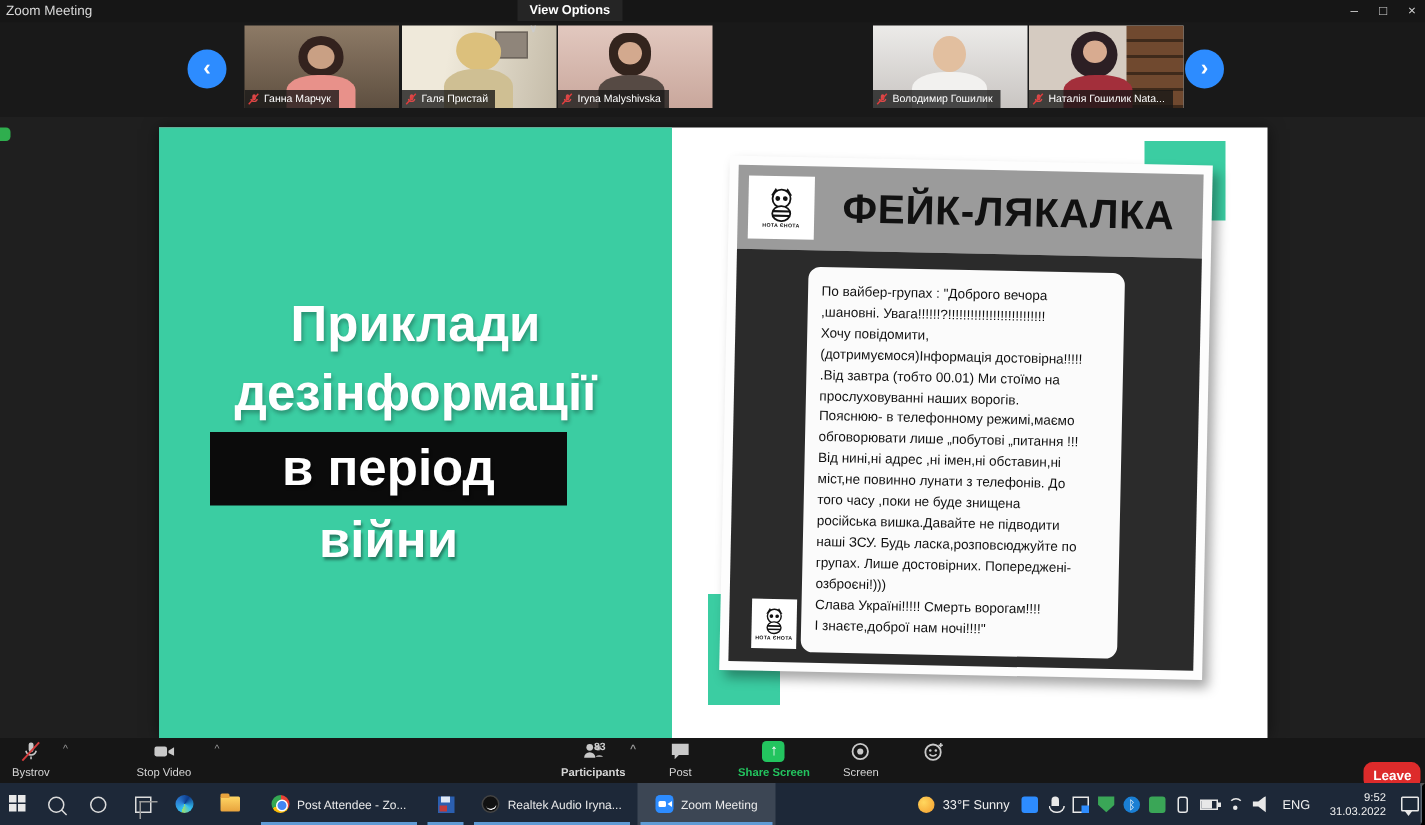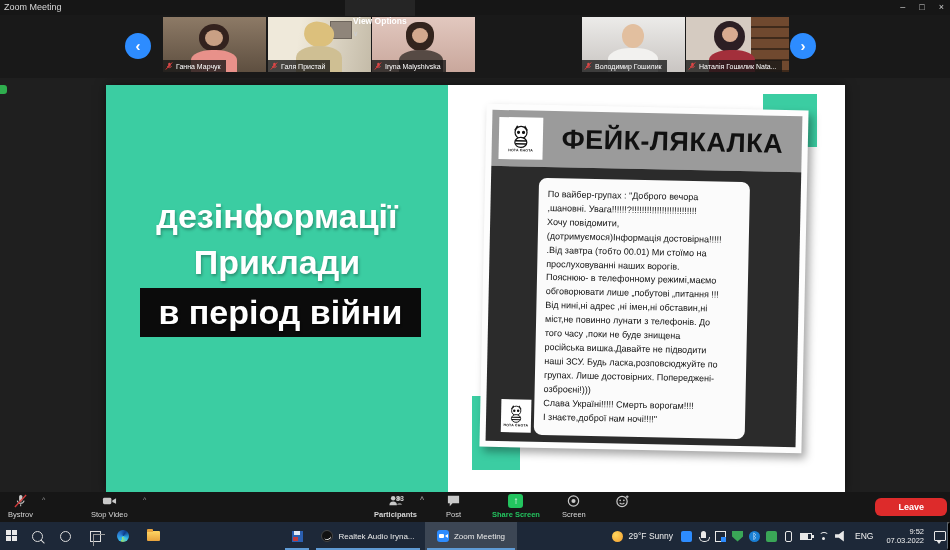--- a/index.html
+++ b/index.html
@@ -5,21 +5,21 @@
   * { box-sizing: border-box; margin: 0; padding: 0; }
   html,body { width:950px; height:550px; background:#000; }
   body { font-family:"Liberation Sans", sans-serif; }
   #screen { position:relative; width:950px; height:550px; overflow:hidden; background:#1f1f1f; }
 
   
   .titlebar { position:absolute; left:0; top:0; width:950px; height:15px; background:#161616; z-index:30; }
   .app-title { position:absolute; left:4px; top:2px; font-size:9px; color:#d8d8d8; }
   .banner { position:absolute; left:345px; top:0; height:14px; display:flex; z-index:31; }
   .banner-green { background:#2dbe4e; color:#0c2d12; font-size:8.5px; font-weight:bold; padding:2px 8px 0 8px; }
-  .view-options { background:#252525; color:#fff; font-size:8.5px; font-weight:bold; padding:16px 8px 0 8px; border:none; display:flex; gap:4px; align-items:flex-start; cursor:pointer; font-family:"Liberation Sans",sans-serif;flex-direction:column; }
+  .view-options { background:#252525; color:#fff; font-size:8.5px; font-weight:bold; padding:1px 8px 0 8px; border:none; display:flex; gap:4px; align-items:flex-start; cursor:pointer; font-family:"Liberation Sans",sans-serif;flex-direction:column; }
   .view-options .chev { font-size:7px; color:#ccc; }
   .wincontrols { position:absolute; right:2px; top:0; display:flex; gap:14px; padding-right:4px; }
   .winbtn { color:#cfcfcf; background:none; border:none; font-size:9px; line-height:14px; cursor:pointer; }
 
   
   .strip { position:absolute; left:0; top:15px; width:950px; height:63px; background:#191919; z-index:20; }
   .navbtn { position:absolute; top:18px; width:26px; height:26px; border-radius:50%; background:#2d8cff; color:#fff; border:none; font-size:15px; font-weight:bold; line-height:24px; text-align:center; cursor:pointer; z-index:22; }
   .navbtn.left { left:125px; }
   .navbtn.right { left:790px; }
   .tile { position:absolute; top:2px; width:103px; height:55px; overflow:hidden; background:#333; }
@@ -48,21 +48,21 @@
   .t6 .torso { left:23px; top:33px; width:46px; height:22px; background:#a32f3b; border-radius:45% 45% 0 0; }
   .nametag { position:absolute; left:0; bottom:0; max-width:100%; background:rgba(22,22,22,.78); color:#fff; font-size:7px; padding:2px 5px 2px 2px; display:flex; gap:3px; align-items:center; white-space:nowrap; overflow:hidden; }
   .micoff { flex:0 0 auto; width:8px; height:8px; }
 
   
   .main { position:absolute; left:0; top:78px; width:950px; height:414px; background:#1f1f1f; }
   .side-indicator { position:absolute; left:0; top:7px; width:7px; height:9px; background:#2fae4e; border-radius:0 3px 3px 0; }
   .slide { position:absolute; left:106px; top:7px; width:739px; height:407px; background:#fff; box-shadow:0 0 10px rgba(0,0,0,.5); }
   .slide-teal { position:absolute; left:0; top:0; width:342px; height:100%; background:#3bcda2; }
   .slide-title { position:absolute; left:0; top:108px; width:342px; text-align:center; color:#fff; font-weight:bold; font-size:34px; line-height:46px; text-shadow:1px 2px 3px rgba(0,0,0,.3); }
-  .black-box { position:absolute; left:34px; top:203px; width:281px; height:49px; background:#0b0b0b; color:#fff; font-weight:bold; font-size:34px; text-align:center; line-height:48px; text-shadow:1px 2px 2px rgba(0,0,0,.4); }
+  .black-box { position:absolute; left:34px; top:203px; width:238px; height:49px; background:#0b0b0b; color:#fff; font-weight:bold; font-size:34px; text-align:center; line-height:48px; text-shadow:1px 2px 2px rgba(0,0,0,.4); }
   .deco { position:absolute; background:#3bcda2; }
   .sq-tr { left:657px; top:9px; width:54px; height:53px; }
   .sq-bl { left:366px; top:311px; width:48px; height:74px; }
 
   .card { position:absolute; left:377px; top:22px; width:322px; height:343px; background:#fdfdfd; padding:6px; transform:rotate(1.2deg); box-shadow:4px 5px 8px rgba(0,0,0,.35); }
   .card-header { position:relative; width:100%; height:56px; background:#9b9b9b; display:flex; align-items:center; }
   .logo-box { background:#fff; width:44px; height:42px; margin-left:7px; display:flex; flex-direction:column; align-items:center; justify-content:center; flex:0 0 auto; }
   .logo-box.small { width:30px; height:33px; margin:0; }
   .logo-text { font-size:3.5px; color:#111; font-weight:bold; letter-spacing:.2px; }
   .card-title { flex:1; text-align:center; color:#111; font-weight:bold; font-size:27px; letter-spacing:.5px; }
@@ -72,21 +72,21 @@
 
   
   .toolbar { position:absolute; left:0; top:492px; width:950px; height:30px; background:#161616; z-index:30; }
   .tb-item { position:absolute; top:2px; display:flex; flex-direction:column; align-items:center; background:none; border:none; cursor:pointer; color:#d6d6d6; }
   .tb-label { font-size:7.5px; color:#d6d6d6; margin-top:2px; white-space:nowrap; }
   .tb-caret { position:absolute; font-size:7px; color:#9a9a9a; top:2px; }
   .tb-icn { width:15px; height:14px; display:block; }
   .share-icn { width:15px; height:14px; background:#23c45f; border-radius:3px; color:#fff; font-size:10px; line-height:14px; text-align:center; }
   .share .tb-label { color:#23c45f;font-weight:bold; }
   .count { position:absolute; top:1px; left:22px; font-size:7px; color:#cfcfcf; }
-  .leave-btn { position:absolute; right:3px; top:6px; background:#dd2b2b; color:#fff; border:none; border-radius:6px; font-size:9px; font-weight:bold; padding:4px 23px; cursor:pointer; }
+  .leave-btn { position:absolute; right:3px; top:16px; background:#dd2b2b; color:#fff; border:none; border-radius:6px; font-size:9px; font-weight:bold; padding:4px 6px; cursor:pointer; }
 
   
   .taskbar { position:absolute; left:0; top:522px; width:950px; height:28px; background:#1d2838; z-index:40; display:block; }
   .tk-btn { position:absolute; top:0; height:28px; display:flex; align-items:center; justify-content:center; background:none; border:none; cursor:pointer; }
   .win-logo { width:12px; height:12px; display:grid; grid-template-columns:5px 5px; grid-template-rows:5px 5px; gap:1px; }
   .win-logo span { background:#e8e8e8; }
   .search-icn,.cortana-icn { width:11px; height:11px; border:1.4px solid #dcdcdc; border-radius:50%; position:relative; }
   .search-icn::after { content:""; position:absolute; width:5px; height:1.4px; background:#dcdcdc; transform:rotate(45deg); left:7px; top:9px; }
   .taskview-icn { width:11px; height:11px; border:1.4px solid #dcdcdc; position:relative; }
   .taskview-icn::after { content:""; position:absolute; left:2px; top:2px; width:11px; height:11px; border-left:1.4px solid #9a9a9a; border-top:1.4px solid #9a9a9a; }
@@ -229,22 +229,22 @@
     </div>
 
     <button class="navbtn right">›</button>
   </div>
 
   <div class="main">
     <div class="side-indicator"></div>
     <div class="slide">
       <div class="slide-teal">
         <div class="slide-title">
+          <div>Приклади</div>
           <div>дезінформації</div>
-          <div>Приклади</div>
         </div>
         <div class="black-box">в період війни</div>
       </div>
       <div class="deco sq-tr"></div>
       <div class="deco sq-bl"></div>
 
       <div class="card">
         <div class="card-header">
           <div class="logo-box">
             <svg width="26" height="24" viewBox="0 0 26 24">
@@ -380,51 +380,56 @@
     <button class="tk-btn" style="left:82px; width:26px;">
         <span class="taskview-icn"></span>
       </button>
     <button class="tk-btn" style="left:110px; width:26px;">
         <span class="edge-icn"></span>
       </button>
     <button class="tk-btn" style="left:140px; width:26px;">
         <span class="folder-icn"></span>
       </button>
 
+    <button class="tk-btn app-btn" style="left:172px; width:108px;">
+      <span class="chrome-icn"></span>
+      <span class="app-label">Post Attendee - Zo...</span>
+      <span class="underline"></span>
+    </button>
     <button class="tk-btn app-btn" style="left:283px; width:28px;">
       <span class="floppy-icn"></span>
       <span class="underline"></span>
     </button>
     <button class="tk-btn app-btn" style="left:314px; width:108px;">
       <span class="realtek-icn"></span>
       <span class="app-label">Realtek Audio Iryna...</span>
       <span class="underline"></span>
     </button>
     <button class="tk-btn app-btn active" style="left:425px; width:92px;">
       <span class="zoomapp-icn"></span>
       <span class="app-label">Zoom Meeting</span>
       <span class="underline"></span>
     </button>
 
     <div class="tray">
       <span class="sun-icn"></span>
-      <span class="weather-label">29°F Sunny</span>
+      <span class="weather-label">33°F Sunny</span>
       <span class="tray-ic ic-chat"></span>
       <span class="tray-ic ic-mic"></span>
       <span class="tray-ic ic-screen"></span>
       <span class="tray-ic ic-shield"></span>
       <span class="tray-ic ic-bt">ᛒ</span>
       <span class="tray-ic ic-green"></span>
       <span class="tray-ic ic-phone"></span>
       <span class="tray-ic ic-batt"></span>
       <span class="tray-ic ic-wifi"></span>
       <span class="tray-ic ic-vol"></span>
       <button class="lang-label" style="background:none;border:none;cursor:pointer;">ENG</button>
       <button class="clock" style="background:none;border:none;cursor:pointer;">
         <div>9:52</div>
-        <div>07.03.2022</div>
+        <div>31.03.2022</div>
       </button>
       <span class="action-icn"></span>
       <button class="show-desktop"></button>
     </div>
   </div>
 
 </div>
 
 </body></html>

